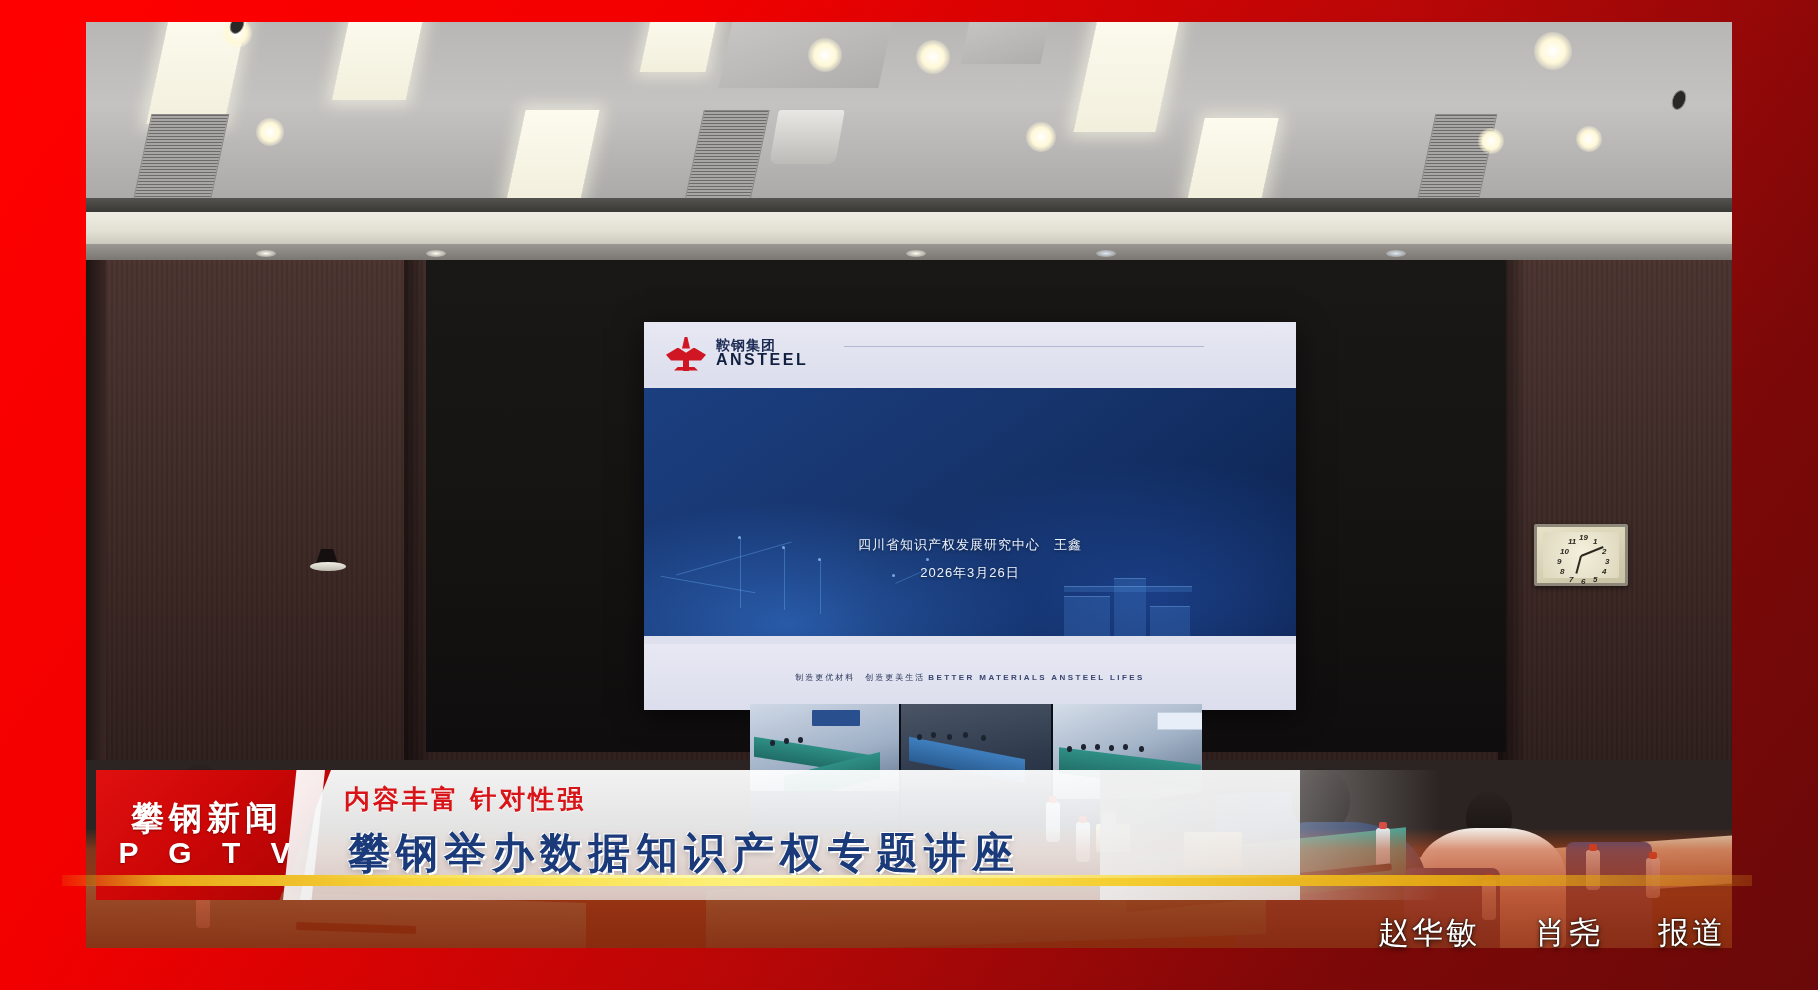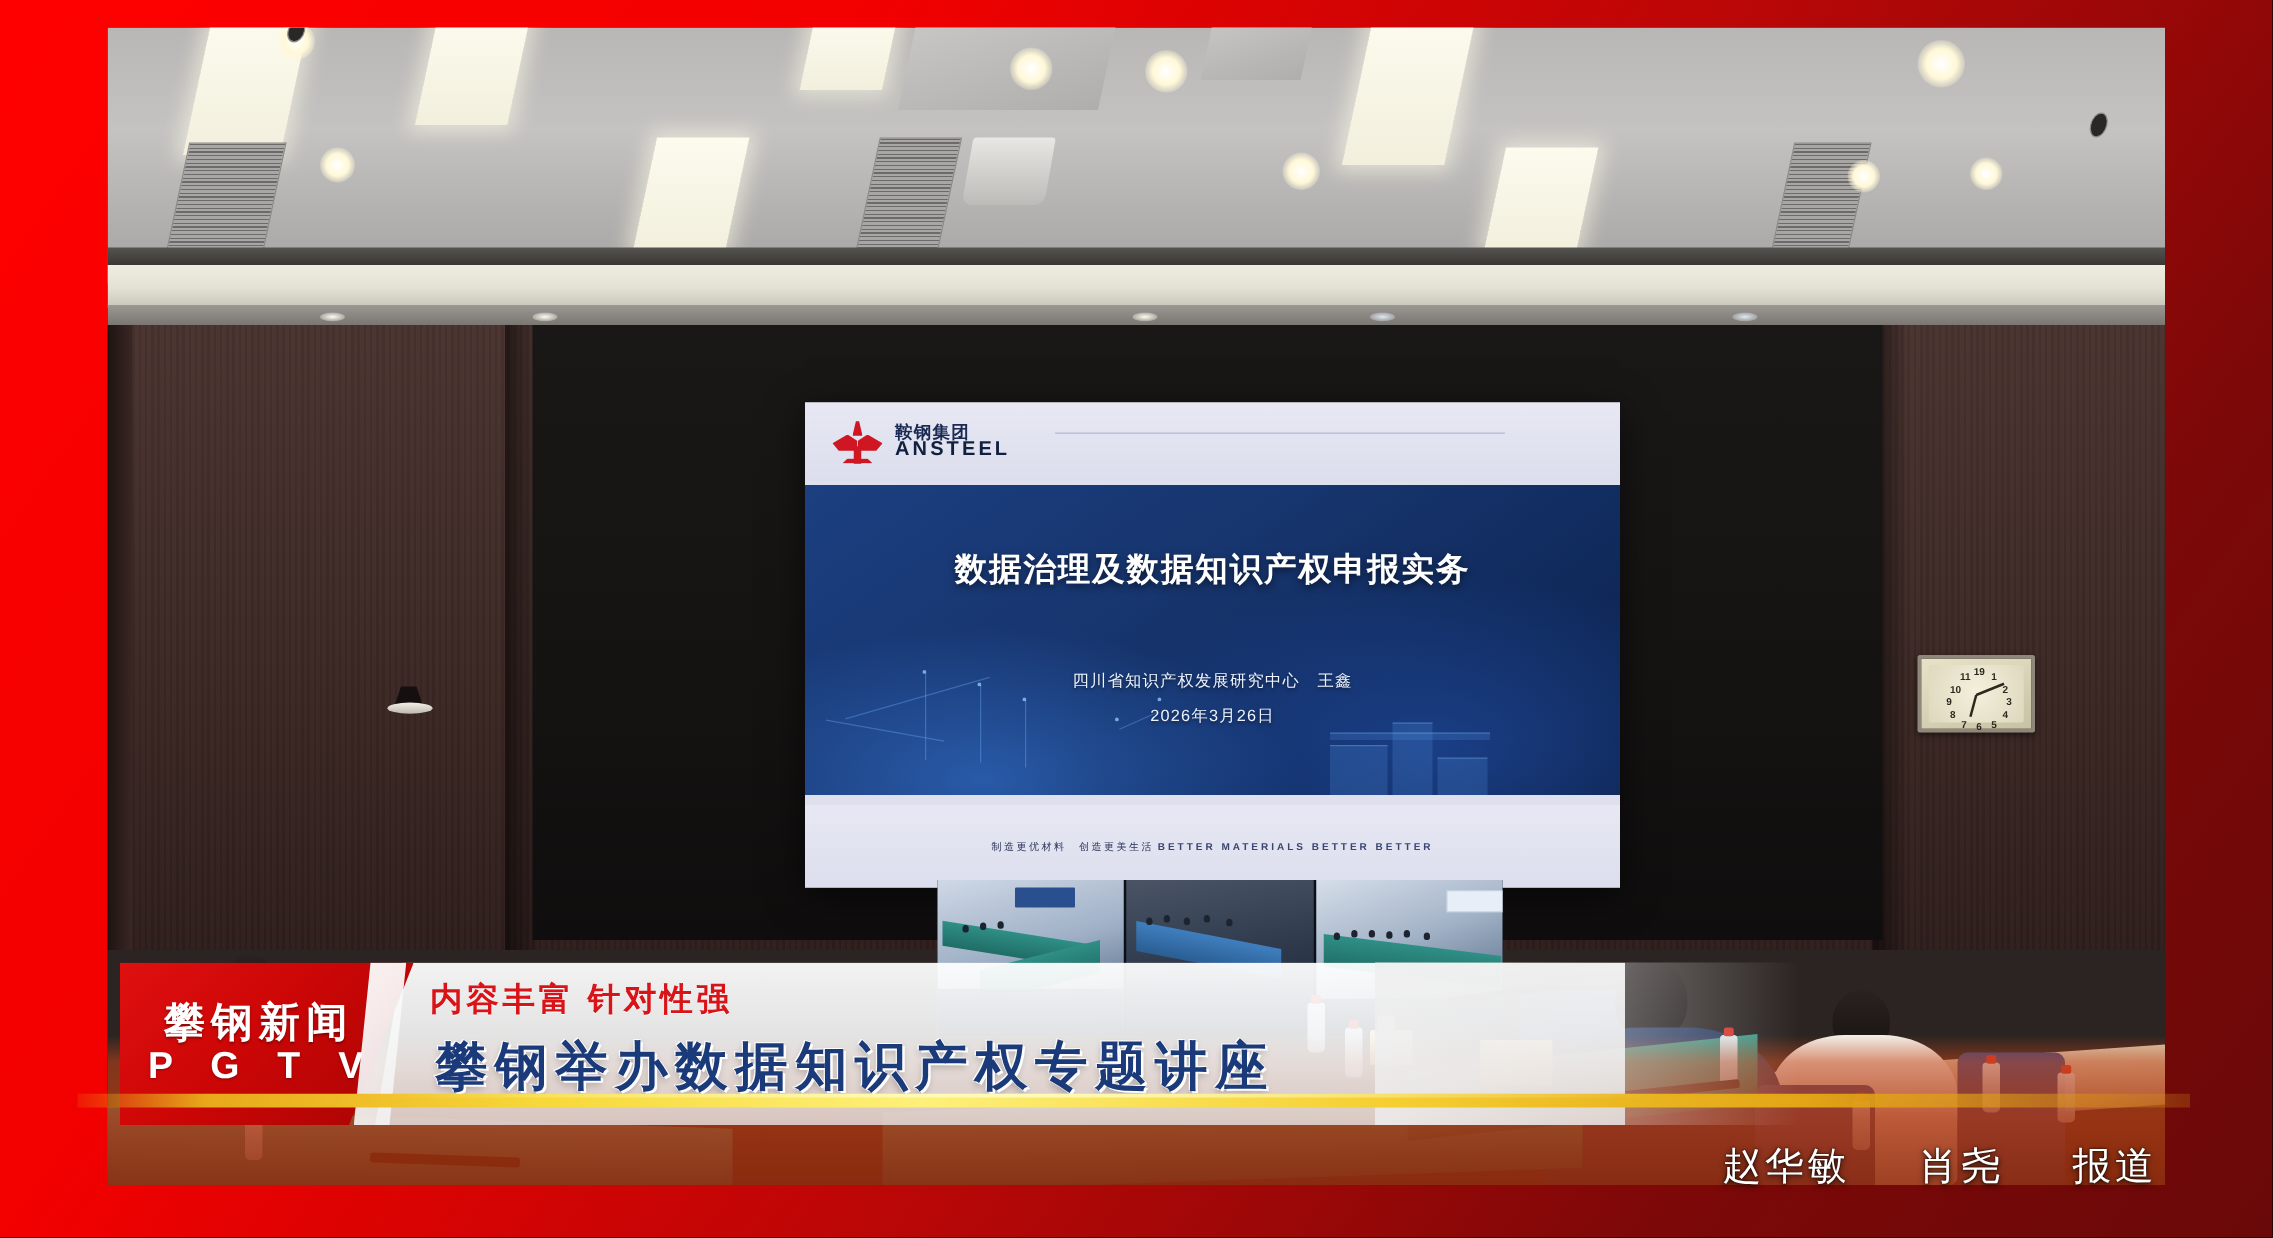--- a/index.html
+++ b/index.html
@@ -100,21 +100,21 @@
     position:absolute; left:1448px; top:502px; width:94px; height:62px;
     background:linear-gradient(160deg,#e8e2c8,#c8c2a4);
     border:3px solid #8e887a; border-radius:2px;
     box-shadow:0 2px 5px rgba(0,0,0,.5);
   }
   .clock-face {
     position:absolute; left:6px; top:5px; right:6px; bottom:5px;
     background:radial-gradient(circle at 50% 45%,#f4f0dc,#ddd7bd);
     border-radius:2px;
   }
-  .clk-num { position:absolute; font-size:8px; color:#2b2820; font-weight:bold; }
+  .clk-num { position:absolute; font-size:8px; color:#2b2820; font-weight:bold;font-style:italic; }
   .clk-hand {
     position:absolute; left:50%; top:50%; transform-origin:0 50%;
     background:#2b2820; height:2px;
   }
   .clock-side {
     position:absolute; top:10px; width:11px; height:36px;
     background:linear-gradient(180deg,#efeada,#cfc9b2); border:1px solid #9a9484;
   }
 
   
@@ -439,28 +439,27 @@
           <div class="tech-dot" style="left:138px; top:158px;"></div>
           <div class="tech-dot" style="left:174px; top:170px;"></div>
           <div class="tech-dot" style="left:248px; top:186px;"></div>
           <div class="tech-dot" style="left:282px; top:170px;"></div>
           <div class="tech-line" style="left:250px; top:188px; width:34px; height:1px; transform:rotate(-24deg);"></div>
           <div class="city-blk" style="left:420px; width:46px;  height:40px;"></div>
           <div class="city-blk" style="left:470px; width:32px;  height:58px;"></div>
           <div class="city-blk" style="left:506px; width:40px;  height:30px;"></div>
           <div class="city-blk" style="left:420px; bottom:44px; width:128px; height:6px;"></div>
 
-          <div class="slide-title">数据治理及数据知识产权申报实务</div>
           <div class="slide-presenter">四川省知识产权发展研究中心　王鑫</div>
           <div class="slide-date">2026年3月26日</div>
         </div>
 
         <div class="slide-bottom">
           <span class="slogan-cn">制造更优材料　创造更美生活</span>
-          <span class="slogan-en">BETTER MATERIALS BETTER BETTER</span>
+          <span class="slogan-en">BETTER MATERIALS ANSTEEL LIFES</span>
         </div>
       </div>
     </div>
 
     <div class="vc-strip">
       <div class="vc-cell vc-a">
         <div class="vc-banner" style="left:62px; top:6px; width:48px; height:16px;"></div>
         <div class="vc-table" style="left:4px; top:42px; width:118px; height:20px; transform:skewY(9deg);"></div>
         <div class="vc-table" style="left:34px; top:60px; width:96px; height:26px; transform:skewY(-14deg);"></div>
         <div class="vc-head" style="left:20px; top:36px;"></div>

